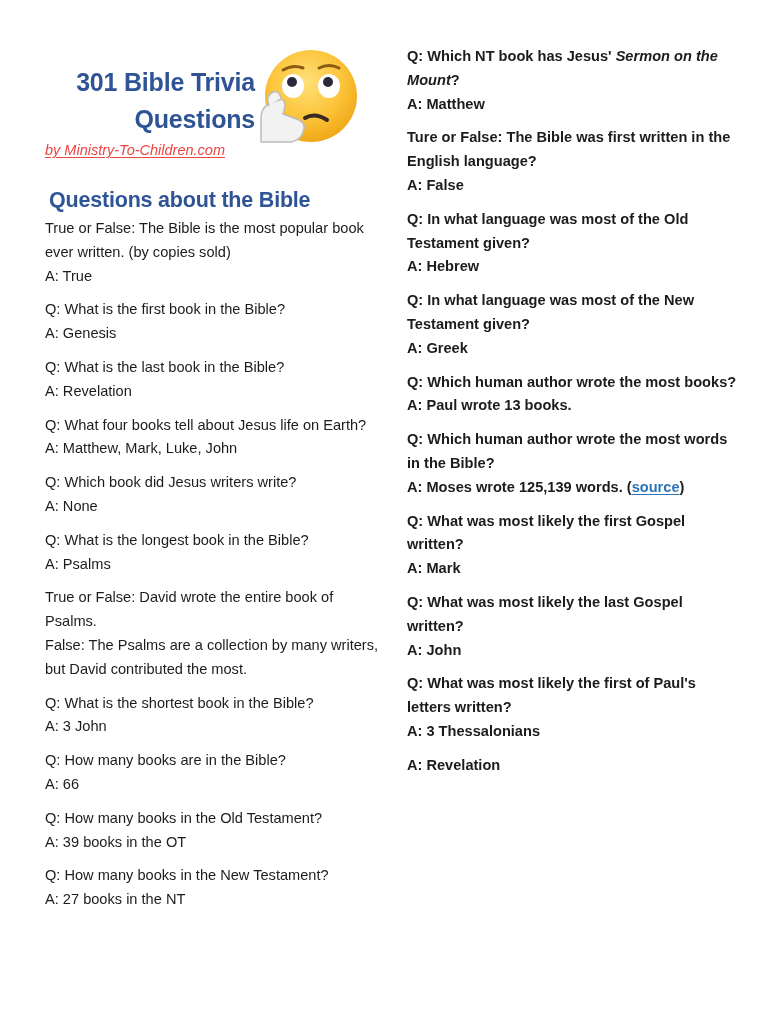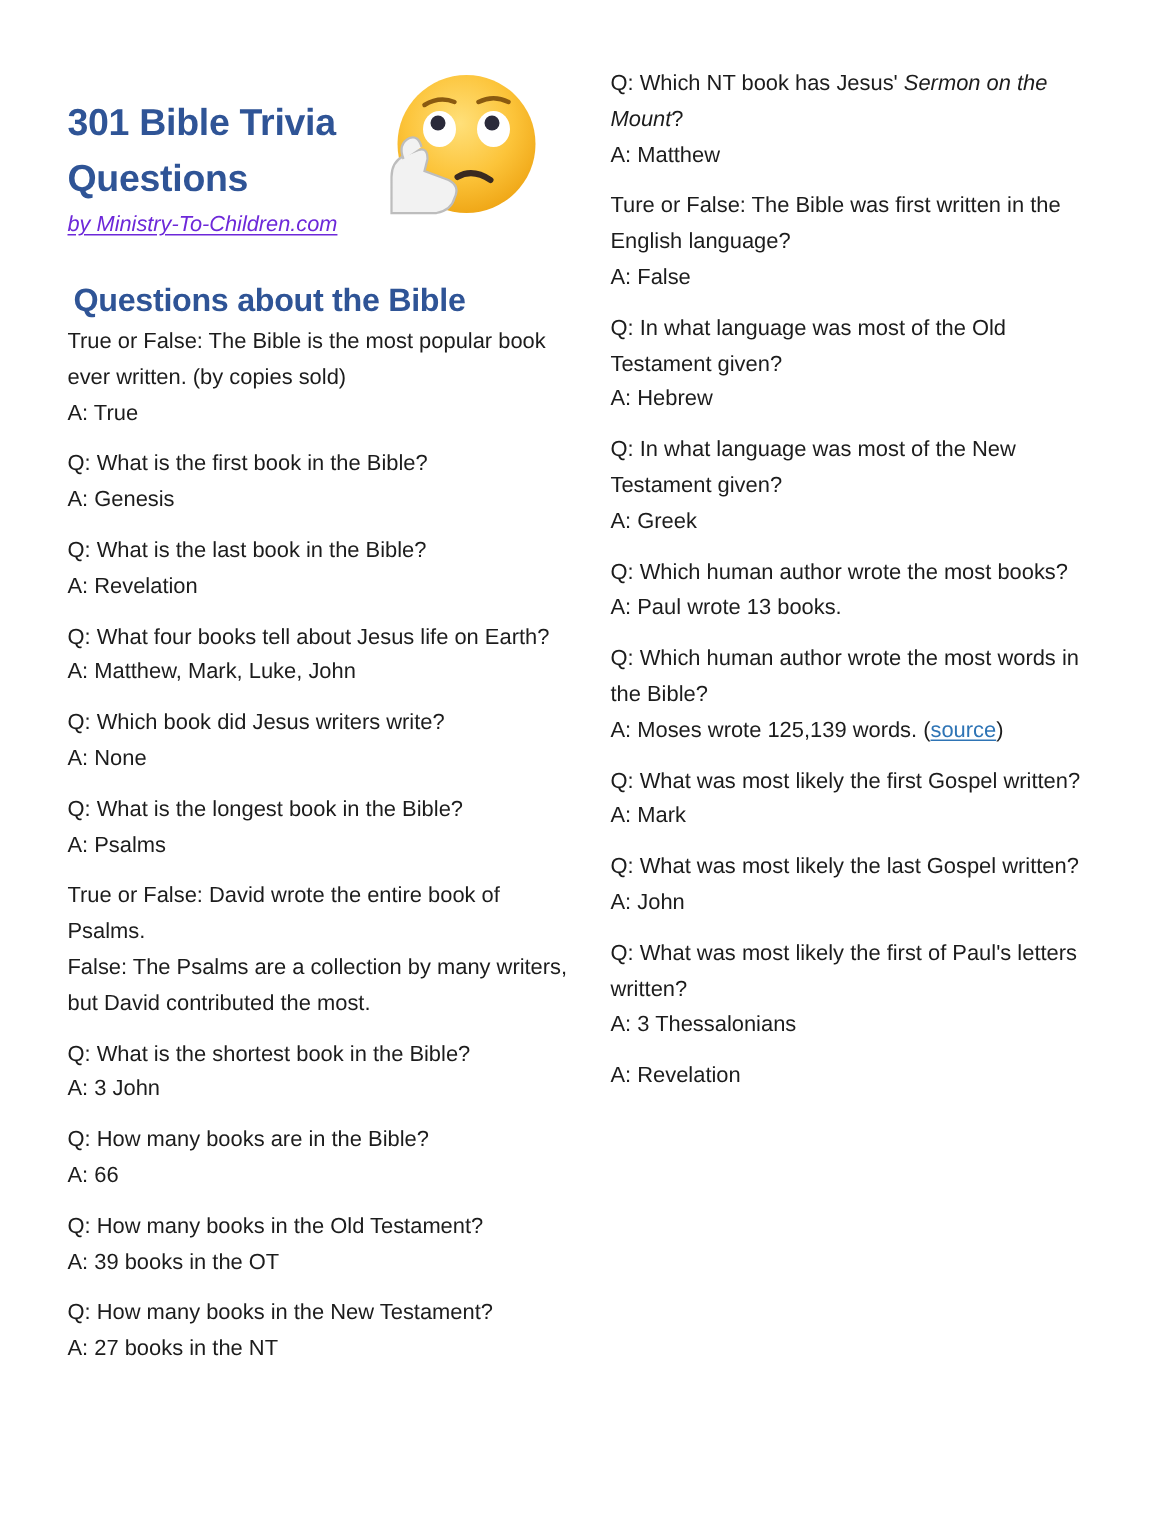--- a/index.html
+++ b/index.html
@@ -17,47 +17,49 @@
     }
     .page {
       position: absolute;
       left: 0; top: 0;
       width: 768px; height: 1024px;
       background: #ffffff;
     }
     .col {
       position: absolute;
       top: 0;
+      font-weight: bold;
     }
     .col-right {
       left: 407px;
       width: 330px;
       top: 45px;
     }
     .title-block {
       position: absolute;
       left: 45px;
       top: 64px;
       width: 210px;
     }
     .doc-title {
       margin: 0;
       font-family: "Liberation Sans", sans-serif;
       font-weight: bold;
       font-size: 25px;
       line-height: 37px;
       color: #2f5496;
       letter-spacing: -0.2px;
+      text-align: right;
     }
     .byline {
       display: inline-block;
       margin-top: 4px;
       font-size: 14.5px;
       font-style: italic;
-      color: #6d28d9;
+      color: #ef4444;
       text-decoration: underline;
       text-underline-offset: 2px;
       text-align: right;
     }
     .emoji {
       position: absolute;
       left: 255px;
       top: 46px;
       width: 104px;
       height: 104px;

